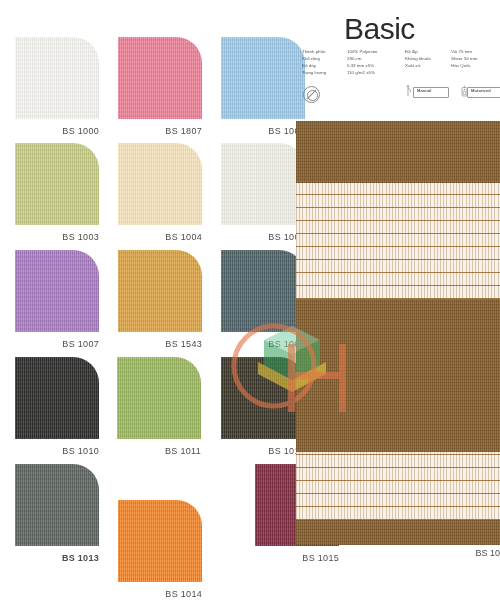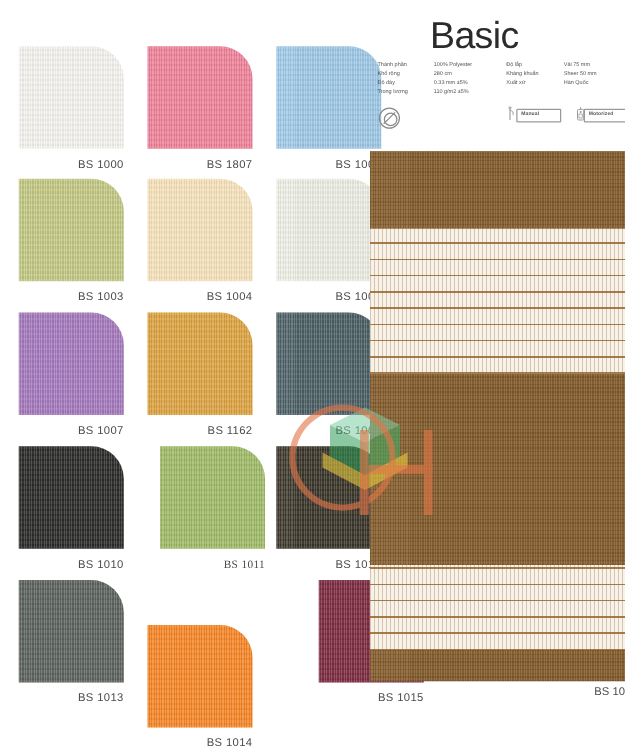--- a/index.html
+++ b/index.html
@@ -260,39 +260,39 @@
     <div class="swatch-cell" style="left: 221px; top: 143px;">
       <div class="swatch-chip" style="background-color: rgb(239, 240, 230);"></div>
       <div class="swatch-label">BS 1006</div>
     </div>
     <div class="swatch-cell" style="left: 15px; top: 250px;">
       <div class="swatch-chip" style="background-color: rgb(168, 124, 192);"></div>
       <div class="swatch-label">BS 1007</div>
     </div>
     <div class="swatch-cell" style="left: 118px; top: 250px;">
       <div class="swatch-chip" style="background-color: rgb(221, 161, 62);"></div>
-      <div class="swatch-label">BS 1162</div>
+      <div class="swatch-label">BS 1543</div>
     </div>
     <div class="swatch-cell" style="left: 221px; top: 250px;">
       <div class="swatch-chip" style="background-color: rgb(77, 97, 103);"></div>
       <div class="swatch-label">BS 1009</div>
     </div>
     <div class="swatch-cell" style="left: 15px; top: 357px;">
       <div class="swatch-chip" style="background-color: rgb(43, 43, 41);"></div>
       <div class="swatch-label">BS 1010</div>
     </div>
-    <div class="swatch-cell" style="left: 128px; top: 357px; font-family: Liberation Serif, serif;">
+    <div class="swatch-cell" style="left: 117px; top: 357px;">
       <div class="swatch-chip" style="background-color: rgb(156, 184, 98);"></div>
       <div class="swatch-label">BS 1011</div>
     </div>
     <div class="swatch-cell" style="left: 221px; top: 357px;">
       <div class="swatch-chip" style="background-color: rgb(58, 53, 41);"></div>
       <div class="swatch-label">BS 1012</div>
     </div>
-    <div class="swatch-cell" style="left: 15px; top: 464px;">
+    <div class="swatch-cell" style="left: 15px; top: 464px; font-weight: bold;">
       <div class="swatch-chip" style="background-color: rgb(93, 99, 94);"></div>
       <div class="swatch-label">BS 1013</div>
     </div>
     <div class="swatch-cell" style="left: 118px; top: 464px; margin-top: 36px;">
       <div class="swatch-chip" style="background-color: rgb(245, 130, 32);"></div>
       <div class="swatch-label">BS 1014</div>
     </div>
     <div class="swatch-cell" style="left: 221px; top: 464px; margin-left: 34px;">
       <div class="swatch-chip" style="background-color: rgb(125, 43, 65);"></div>
       <div class="swatch-label">BS 1015</div>

